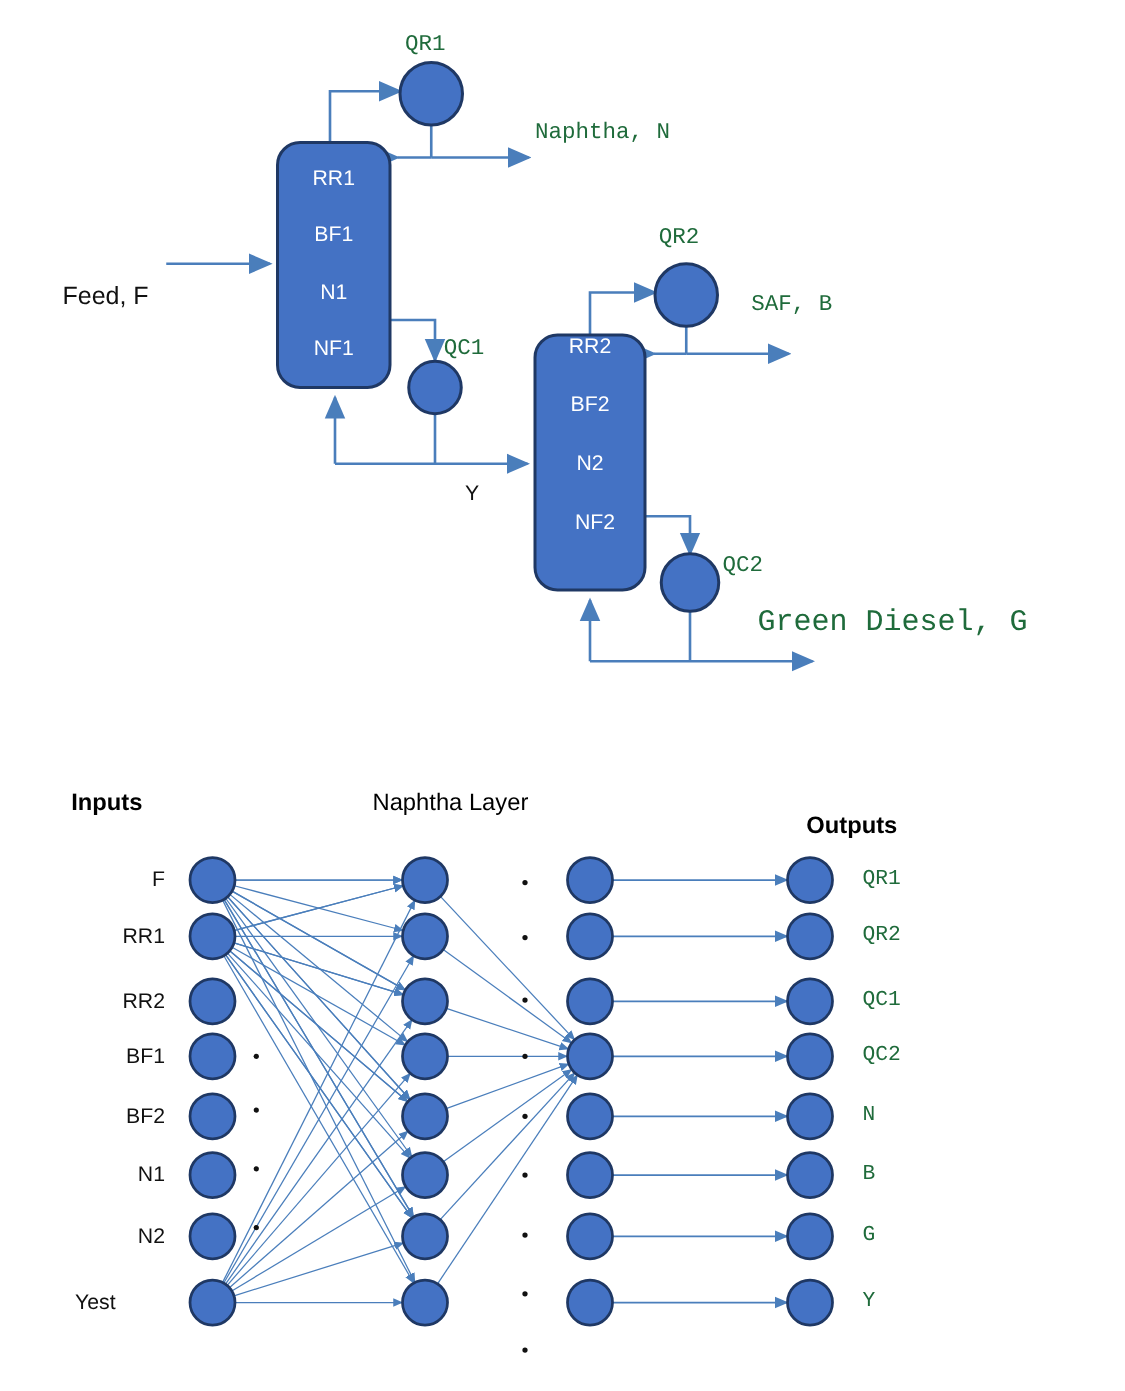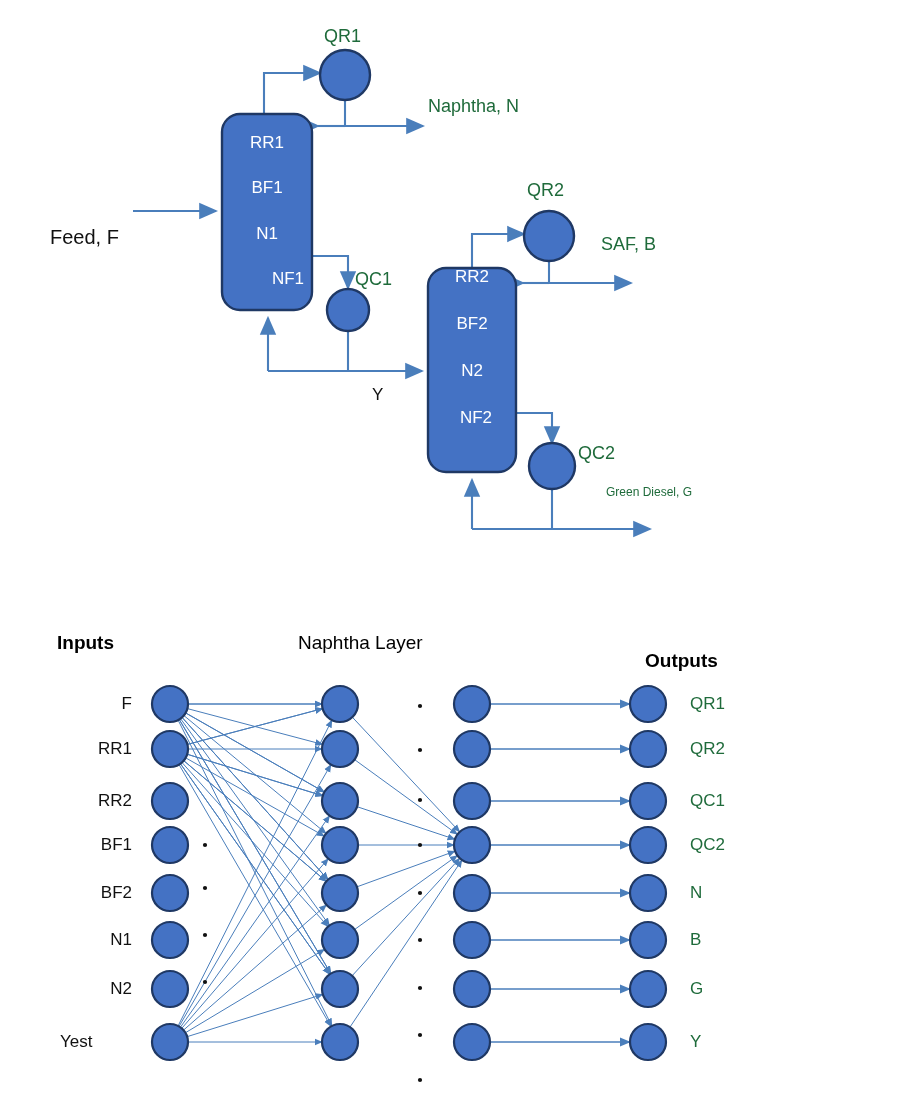--- a/index.html
+++ b/index.html
@@ -1,21 +1,21 @@
 <!DOCTYPE html>
 <html><head>
 <meta charset="utf-8">
 <style>
   html,body{margin:0;padding:0;background:#ffffff;}
   body{width:900px;height:1113px;position:relative;overflow:hidden;
        font-family:"Liberation Sans","DejaVu Sans",sans-serif;color:#000;}
   .stage{position:absolute;left:0;top:0;width:900px;height:1113px;}
   svg.layer{position:absolute;left:0;top:0;width:900px;height:1113px;}
   .lbl{position:absolute;white-space:nowrap;}
-  .green{color:#1F6B3B;}
+  .green{color:#1F6B3B;font-family:Liberation Mono, monospace;}
   .black{color:#111111;}
   .bold{font-weight:bold;}
   .boxtext{position:absolute;color:#ffffff;white-space:nowrap;font-size:17px;text-align:center;}
   .nnlabel{position:absolute;white-space:nowrap;font-size:17px;}
 </style>
 </head>
 <body>
 
 <div class="stage">
 
@@ -63,36 +63,36 @@
 
     <circle cx="345" cy="75" r="25" fill="#4472C4" stroke="#1F3864" stroke-width="2.4"></circle>
     <circle cx="348" cy="310" r="21" fill="#4472C4" stroke="#1F3864" stroke-width="2.4"></circle>
     <circle cx="549" cy="236" r="25" fill="#4472C4" stroke="#1F3864" stroke-width="2.4"></circle>
     <circle cx="552" cy="466" r="23" fill="#4472C4" stroke="#1F3864" stroke-width="2.4"></circle>
   </svg>
 
   <div class="boxtext" style="left:222px;top:133px;width:90px;">RR1</div>
   <div class="boxtext" style="left:222px;top:178px;width:90px;">BF1</div>
   <div class="boxtext" style="left:222px;top:224px;width:90px;">N1</div>
-  <div class="boxtext" style="left:222px;top:269px;width:90px;margin-left:21px;">NF1</div>
+  <div class="boxtext" style="left:222px;top:269px;width:90px;">NF1</div>
 
   <div class="boxtext" style="left:428px;top:267px;width:88px;">RR2</div>
   <div class="boxtext" style="left:428px;top:314px;width:88px;">BF2</div>
   <div class="boxtext" style="left:428px;top:361px;width:88px;">N2</div>
   <div class="boxtext" style="left:428px;top:408px;width:96px;">NF2</div>
 
   <div class="lbl green" style="left:324px;top:26px;font-size:18px;">QR1</div>
   <div class="lbl green" style="left:355px;top:269px;font-size:18px;">QC1</div>
   <div class="lbl green" style="left:527px;top:180px;font-size:18px;">QR2</div>
   <div class="lbl green" style="left:578px;top:443px;font-size:18px;">QC2</div>
 
   <div class="lbl black" style="left:50px;top:226px;font-size:20px;">Feed, F</div>
   <div class="lbl green" style="left:428px;top:84px;font-size:18px;margin-top:12px;">Naphtha, N</div>
   <div class="lbl green" style="left:601px;top:234px;font-size:18px;">SAF, B</div>
-  <div class="lbl green" style="left:606px;top:485px;font-size:12px;">Green Diesel, G</div>
+  <div class="lbl green" style="left:606px;top:485px;font-size:24px;">Green Diesel, G</div>
   <div class="lbl black" style="left:372px;top:385px;font-size:17px;">Y</div>
 
   <svg class="layer" viewBox="0 0 900 1113">
     <g id="nn-edges" stroke="#4A7EBB" fill="none">
         <path d="M188,704 L322,704" stroke-width="1" marker-end="url(#ahs)"></path>
         <path d="M187.4006941015072,708.6060660856931 L322.5993058984928,744.3939339143069" stroke-width="1" marker-end="url(#ahs)"></path>
         <path d="M185.63403279850746,712.9205951850307 L324.36596720149254,792.0794048149693" stroke-width="1" marker-end="url(#ahs)"></path>
         <path d="M183.85466652454193,715.4912234115318 L326.1453334754581,833.5087765884682" stroke-width="1" marker-end="url(#ahs)"></path>
         <path d="M182.0374525801708,717.3828149273663 L327.9625474198292,879.6171850726337" stroke-width="1" marker-end="url(#ahs)"></path>
         <path d="M180.5207454321658,718.6052701293596 L329.47925456783423,925.3947298706404" stroke-width="1" marker-end="url(#ahs)"></path>

